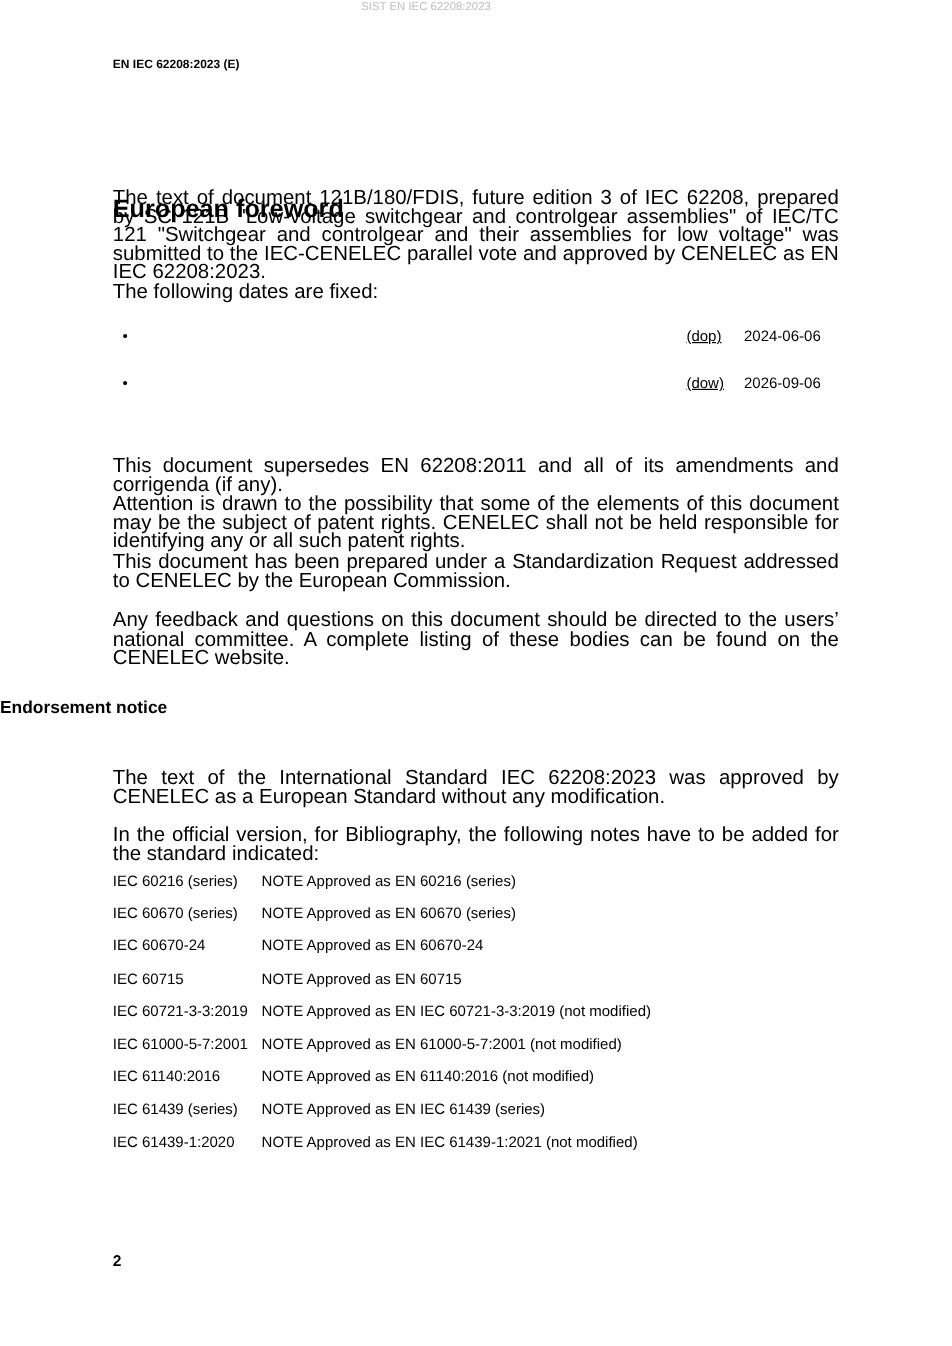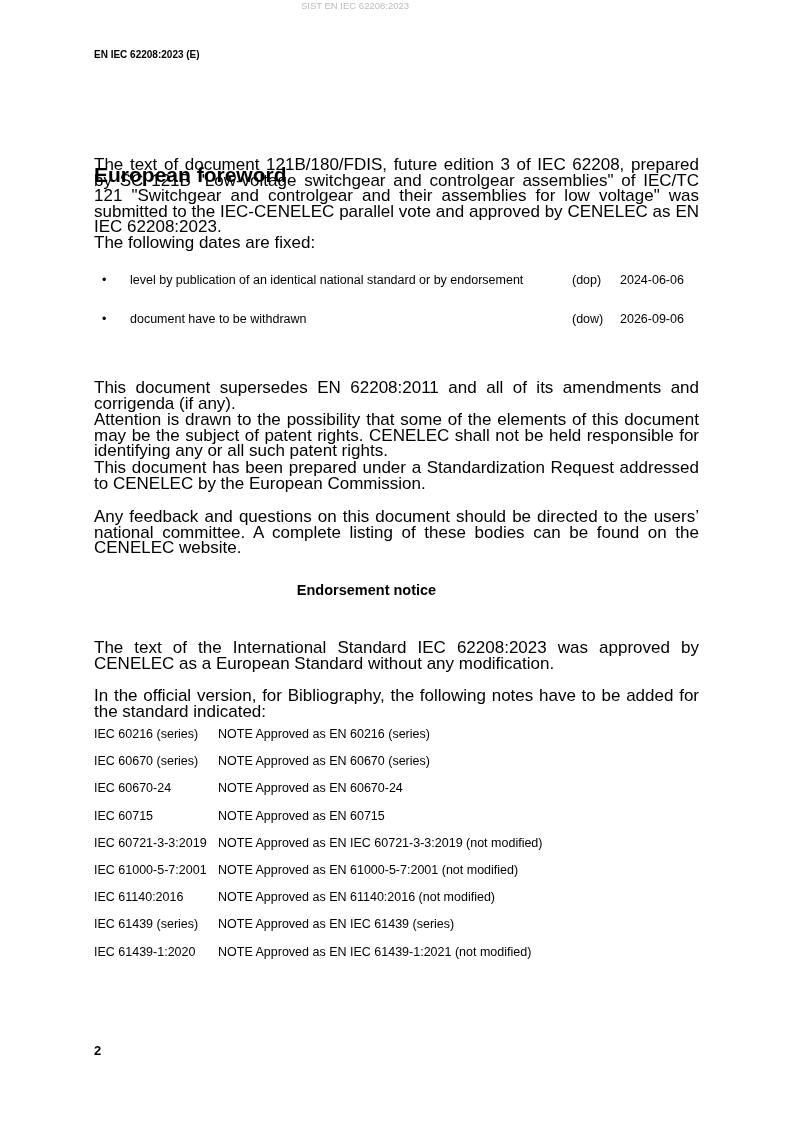--- a/index.html
+++ b/index.html
@@ -21,24 +21,24 @@
     }
     .para {
       position: absolute; left: 94px; width: 605px;
       font-size: 17px; line-height: 15.5px; text-align: justify;
     }
     .bullets { position: absolute; left: 94px; top: 273px; width: 605px; font-size: 12.5px; line-height: 15px; }
     .bullet-row { position: relative; height: 39px; }
     .bullet-dot { position: absolute; left: 8px; top: 0; }
     .bullet-text { position: absolute; left: 36px; top: 0; width: 440px; }
     .bullet-line1 { display: flex; justify-content: space-between; }
-    .bullet-code { position: absolute; left: 478px; top: 0; }
+    .bullet-code { position: absolute; left: 478px; top: 0; text-decoration: underline; }
     .bullet-date { position: absolute; left: 526px; top: 0; }
     .section-title {
-      position: absolute; left: 0; width: 733px; top: 582px; text-align: center;
+      position: absolute; left: 0; width: 733px; top: 582px; 
       font-size: 14.5px; font-weight: bold;
     }
     .notes { position: absolute; left: 94px; top: 727px; font-size: 12.5px; }
     .note-row { height: 27.2px; position: relative; white-space: nowrap; }
     .note-std { position: absolute; left: 0; top: 0; text-align: center; }
     .note-text { position: absolute; left: 124px; top: 0; }
     .page-number {
       position: absolute; left: 94px; top: 1043px; font-size: 13px; font-weight: bold;
     }
   </style>
@@ -52,29 +52,27 @@
 <div class="page-title">European foreword</div>
 
 <div class="para" style="top:157px;">The text of document 121B/180/FDIS, future edition 3 of IEC 62208, prepared by SC 121B "Low-voltage switchgear and controlgear assemblies" of IEC/TC 121 "Switchgear and controlgear and their assemblies for low voltage" was submitted to the IEC-CENELEC parallel vote and approved by CENELEC as EN IEC 62208:2023.</div>
 
 <div class="para" style="top:235px;">The following dates are fixed:</div>
 
 <div class="bullets">
   <div class="bullet-row">
     <span class="bullet-dot">•</span>
     <div class="bullet-text">
-      <div>level by publication of an identical national standard or by endorsement</div>
     </div>
     <span class="bullet-code">(dop)</span>
     <span class="bullet-date">2024-06-06</span>
   </div>
   <div class="bullet-row">
     <span class="bullet-dot">•</span>
     <div class="bullet-text">
-      <div>document have to be withdrawn</div>
     </div>
     <span class="bullet-code">(dow)</span>
     <span class="bullet-date">2026-09-06</span>
   </div>
 </div>
 
 <div class="para" style="top:380px;">This document supersedes EN 62208:2011 and all of its amendments and corrigenda (if any).</div>
 
 <div class="para" style="top:412px;">Attention is drawn to the possibility that some of the elements of this document may be the subject of patent rights. CENELEC shall not be held responsible for identifying any or all such patent rights.</div>
 

